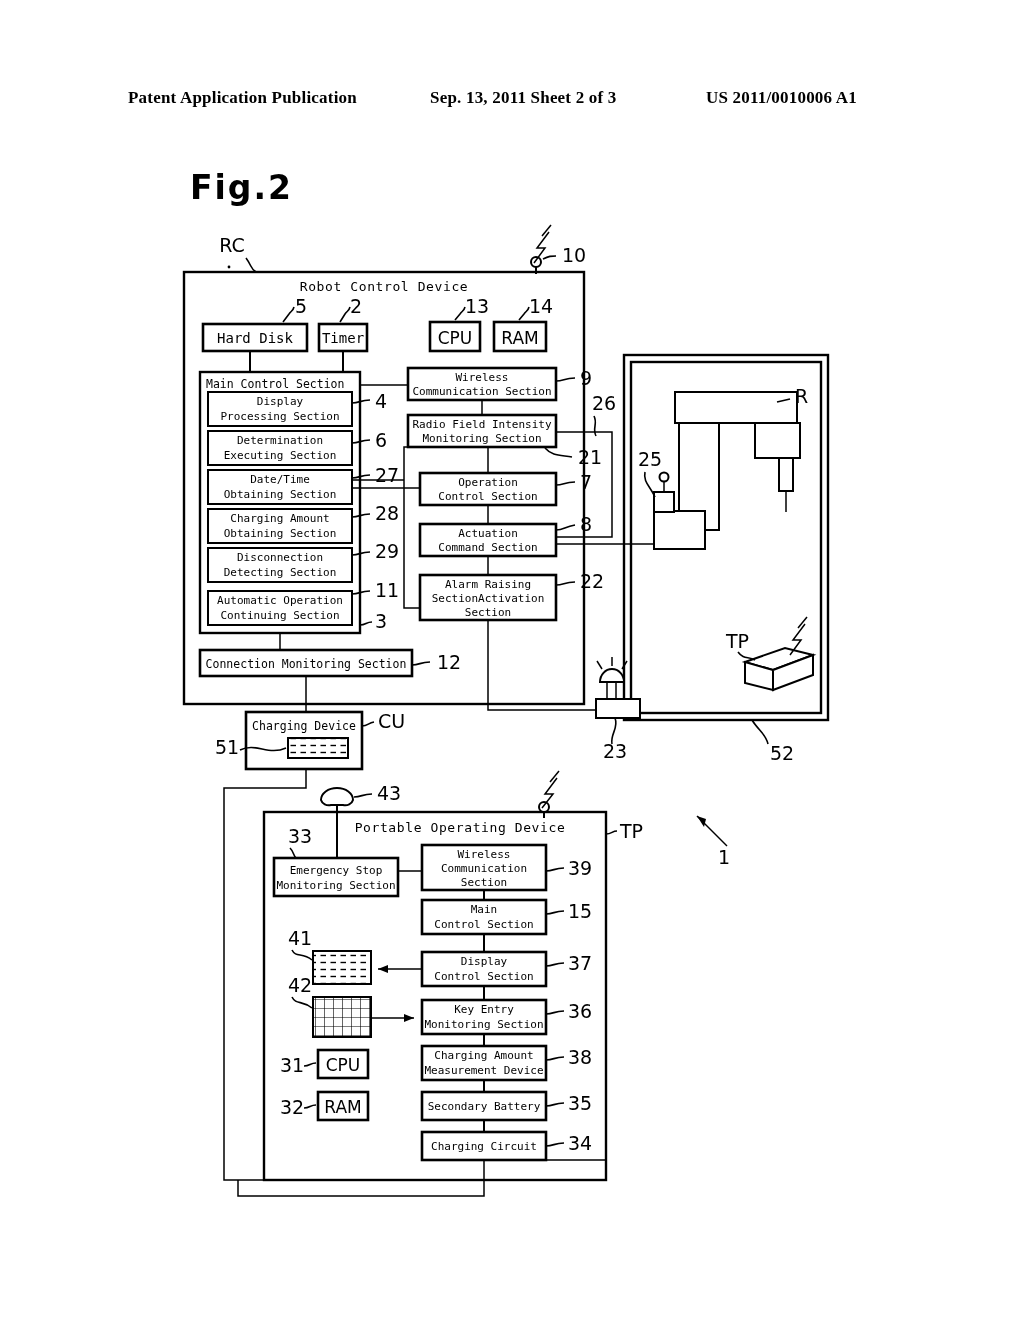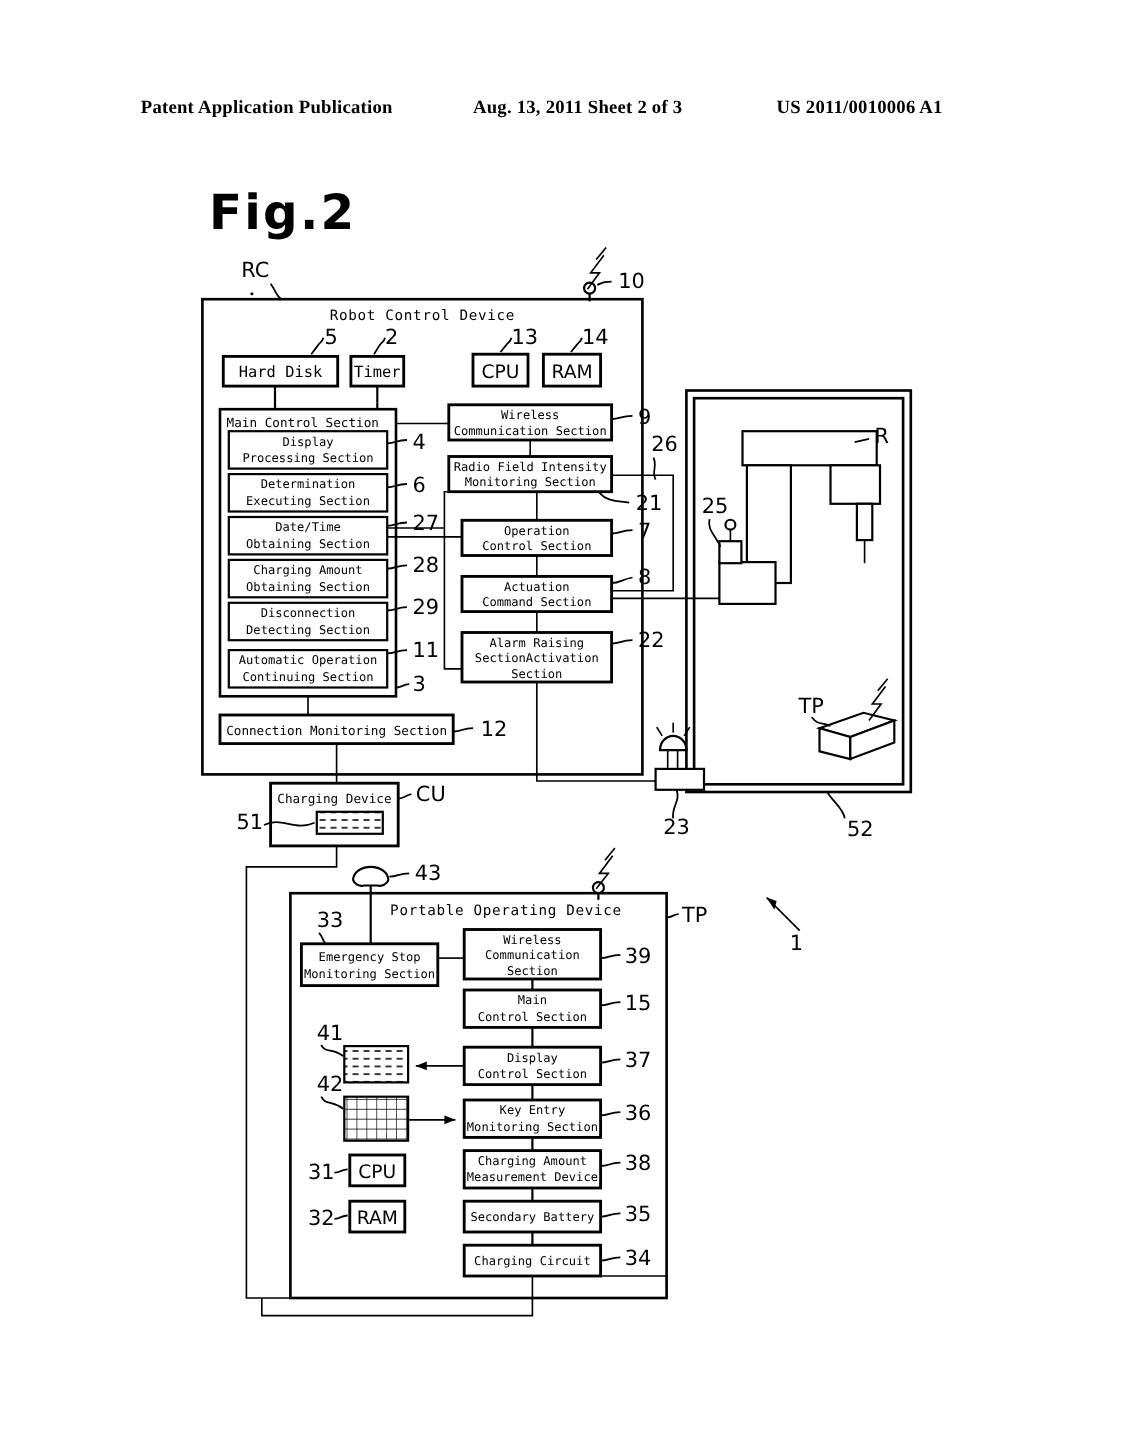--- a/index.html
+++ b/index.html
@@ -21,21 +21,21 @@
     white-space:nowrap;
   }
   #hdr-pub{left:128px;top:88px;}
   #hdr-date{left:430px;top:88px;}
   #hdr-num{left:706px;top:88px;text-align:center;}
 
   #fig-label{
     position:absolute;left:190px;top:168px;
     font-family:"DejaVu Sans", sans-serif;
     font-weight:bold;
-    font-size:44px;
+    font-size:33px;
     letter-spacing:2px;
   }
 
   
   .blk  {font-family:"DejaVu Sans Mono", monospace; font-size:11.5px; fill:#000;}
   .blk2 {font-family:"DejaVu Sans Mono", monospace; font-size:11px;  fill:#000;}
   .ttl  {font-family:"DejaVu Sans Mono", monospace; font-size:13px;  fill:#000; letter-spacing:.6px;}
   .ref  {font-family:"DejaVu Sans", sans-serif;    font-size:19px;  fill:#000;}
   .chip {font-family:"DejaVu Sans", sans-serif;    font-size:17px;  fill:#000;}
   .hd   {font-family:"DejaVu Sans Mono", monospace; font-size:14px;  fill:#000;}
@@ -44,21 +44,21 @@
   .bx3{fill:#ffffff; stroke:#000; stroke-width:2.6;}
   .bxo{fill:none;    stroke:#000; stroke-width:2.4;}
   .ln {stroke:#000; stroke-width:2; fill:none;}
   .ln1{stroke:#000; stroke-width:1.5; fill:none;}
   .lead{stroke:#000; stroke-width:1.6; fill:none;}
 </style>
 </head>
 <body>
 
 <div class="hdr" id="hdr-pub">Patent Application Publication</div>
-<div class="hdr" id="hdr-date">Aug. 13, 2011  Sheet 2 of 3</div>
+<div class="hdr" id="hdr-date">Sep. 13, 2011  Sheet 2 of 3</div>
 <div class="hdr" id="hdr-num">US 2011/0010006 A1</div>
 
 <div id="fig-label">Fig.2</div>
 
 <svg id="sheet" viewBox="0 0 1024 1320" xmlns="http://www.w3.org/2000/svg">
 
   <rect class="bxo" x="184" y="272" width="400" height="432"></rect>
   <text class="ttl" x="384" y="291" text-anchor="middle">Robot Control Device</text>
 
   <text class="ref" x="232" y="252" text-anchor="middle">RC</text>

